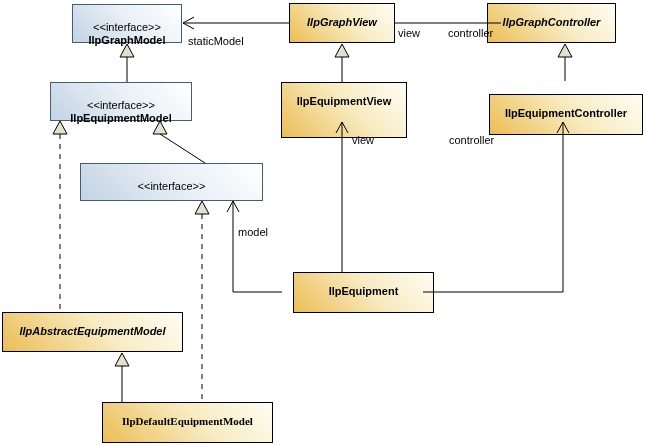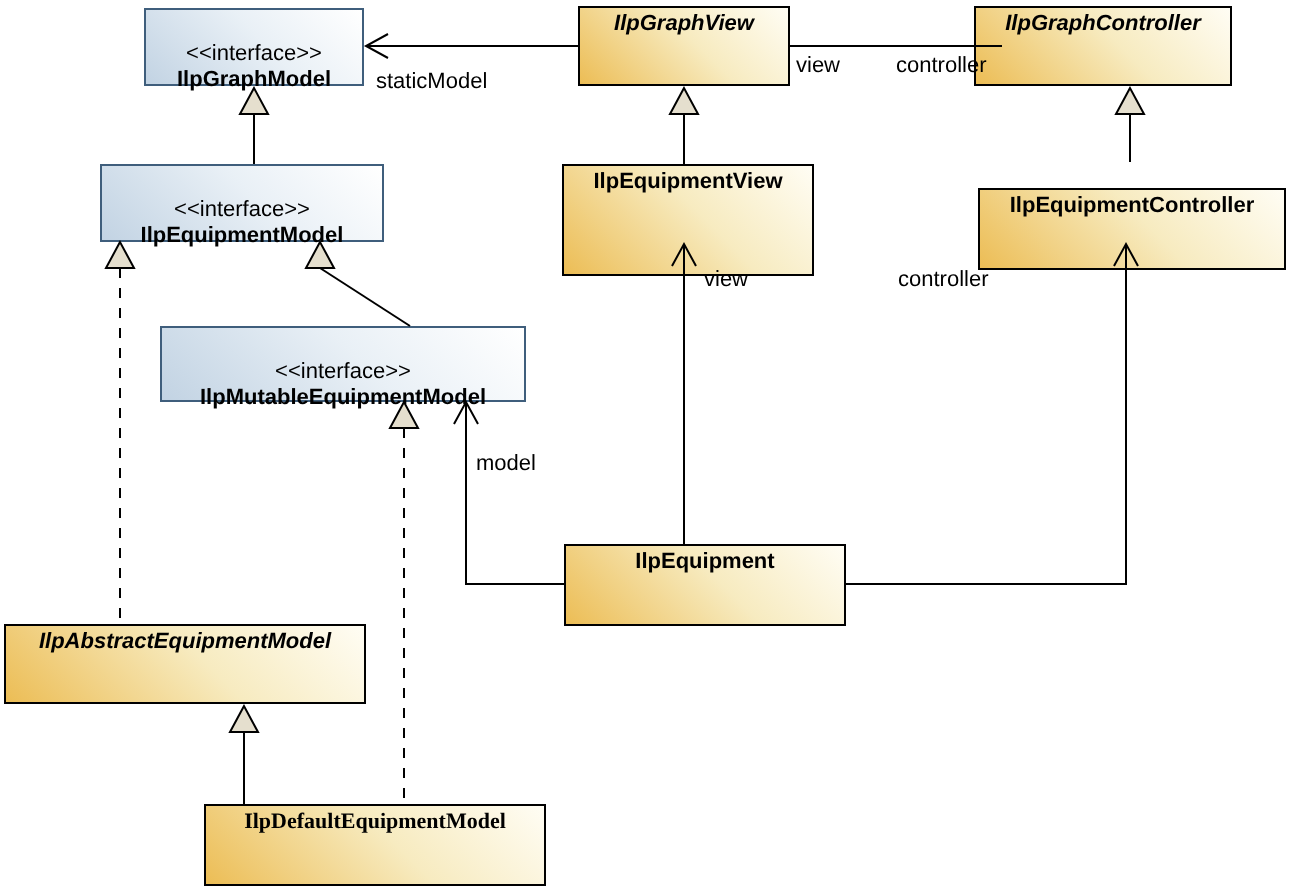--- a/index.html
+++ b/index.html
@@ -8,21 +8,21 @@
     font-family:"Liberation Sans",sans-serif;
   }
   .uml-box{
     position:absolute;box-sizing:border-box;
     display:flex;flex-direction:column;align-items:center;
     font-size:11px;line-height:13px;color:#000;text-align:center;
   }
   .uml-class{
     border:1px solid #000;
     background:linear-gradient(45deg,#ecbd55 0%,#f7ebc0 55%,#fffdf4 100%);
-    padding-top:2px;
+    padding-top:12px;
   }
   .uml-interface{
     border:1px solid #3f5e7c;
     background:linear-gradient(45deg,#c2d3e3 0%,#e9f0f6 55%,#ffffff 100%);
     padding-top:16px;
   }
   .uml-name{font-weight:bold;}
   .abstract .uml-name{font-style:italic;}
   .stereotype{font-weight:normal;}
   #wires{position:absolute;left:0;top:0;z-index:3;pointer-events:none;}
@@ -120,24 +120,23 @@
   <div class="uml-box uml-class" style="left:281px;top:82px;width:126px;height:56px;">
     <span class="uml-name">IlpEquipmentView</span>
   </div>
 
   <div class="uml-box uml-class" style="left:489px;top:94px;width:154px;height:41px;">
     <span class="uml-name">IlpEquipmentController</span>
   </div>
 
   <div class="uml-box uml-interface" style="left:80px;top:163px;width:183px;height:38px;">
     <span class="stereotype">&lt;&lt;interface&gt;&gt;</span>
-    <span class="uml-name">IlpMutableEquipmentModel</span>
   </div>
 
-  <div class="uml-box uml-class" style="left:282px;top:272px;width:141px;height:41px;">
+  <div class="uml-box uml-class" style="left:293px;top:272px;width:141px;height:41px;">
     <span class="uml-name">IlpEquipment</span>
   </div>
 
   <div class="uml-box uml-class abstract" style="left:2px;top:312px;width:181px;height:40px;">
     <span class="uml-name">IlpAbstractEquipmentModel</span>
   </div>
 
   <div class="uml-box uml-class" style="left:102px;top:402px;width:171px;height:41px;font-family:Liberation Serif, serif;">
     <span class="uml-name">IlpDefaultEquipmentModel</span>
   </div>

